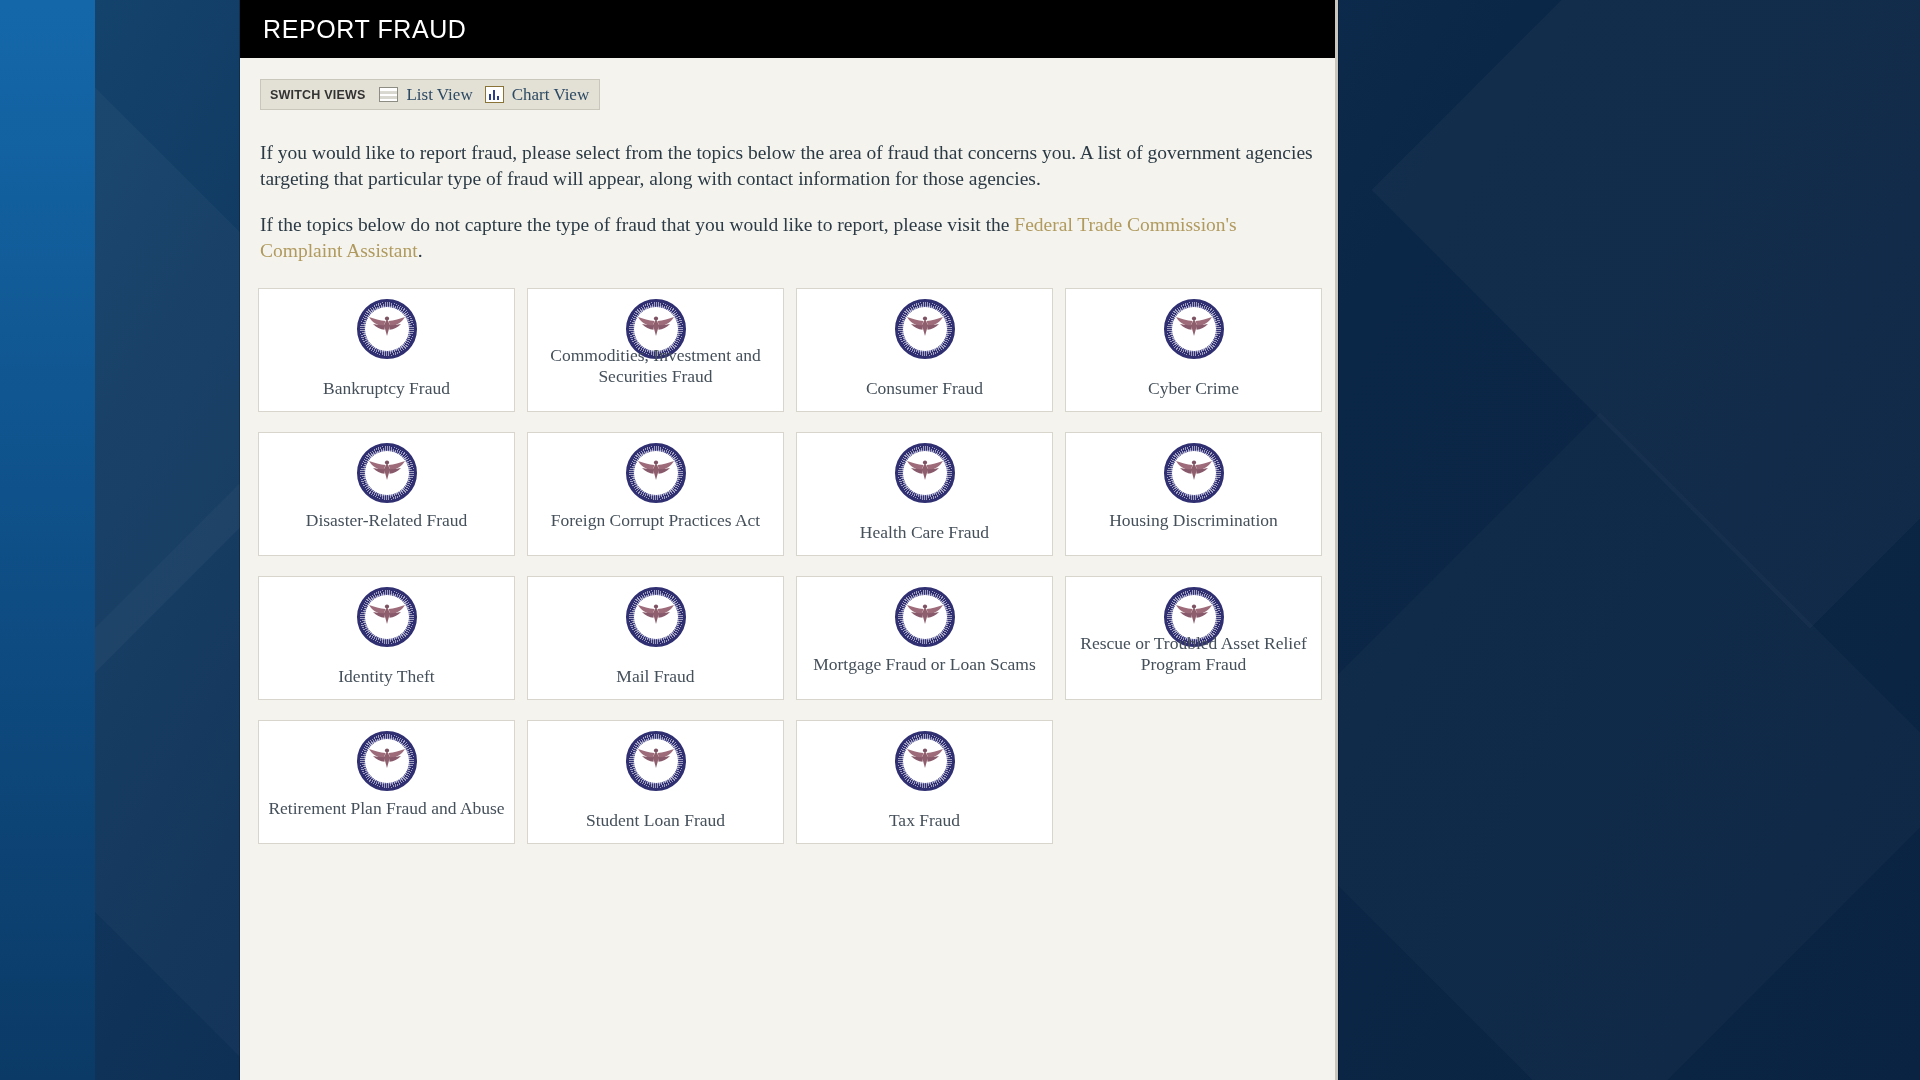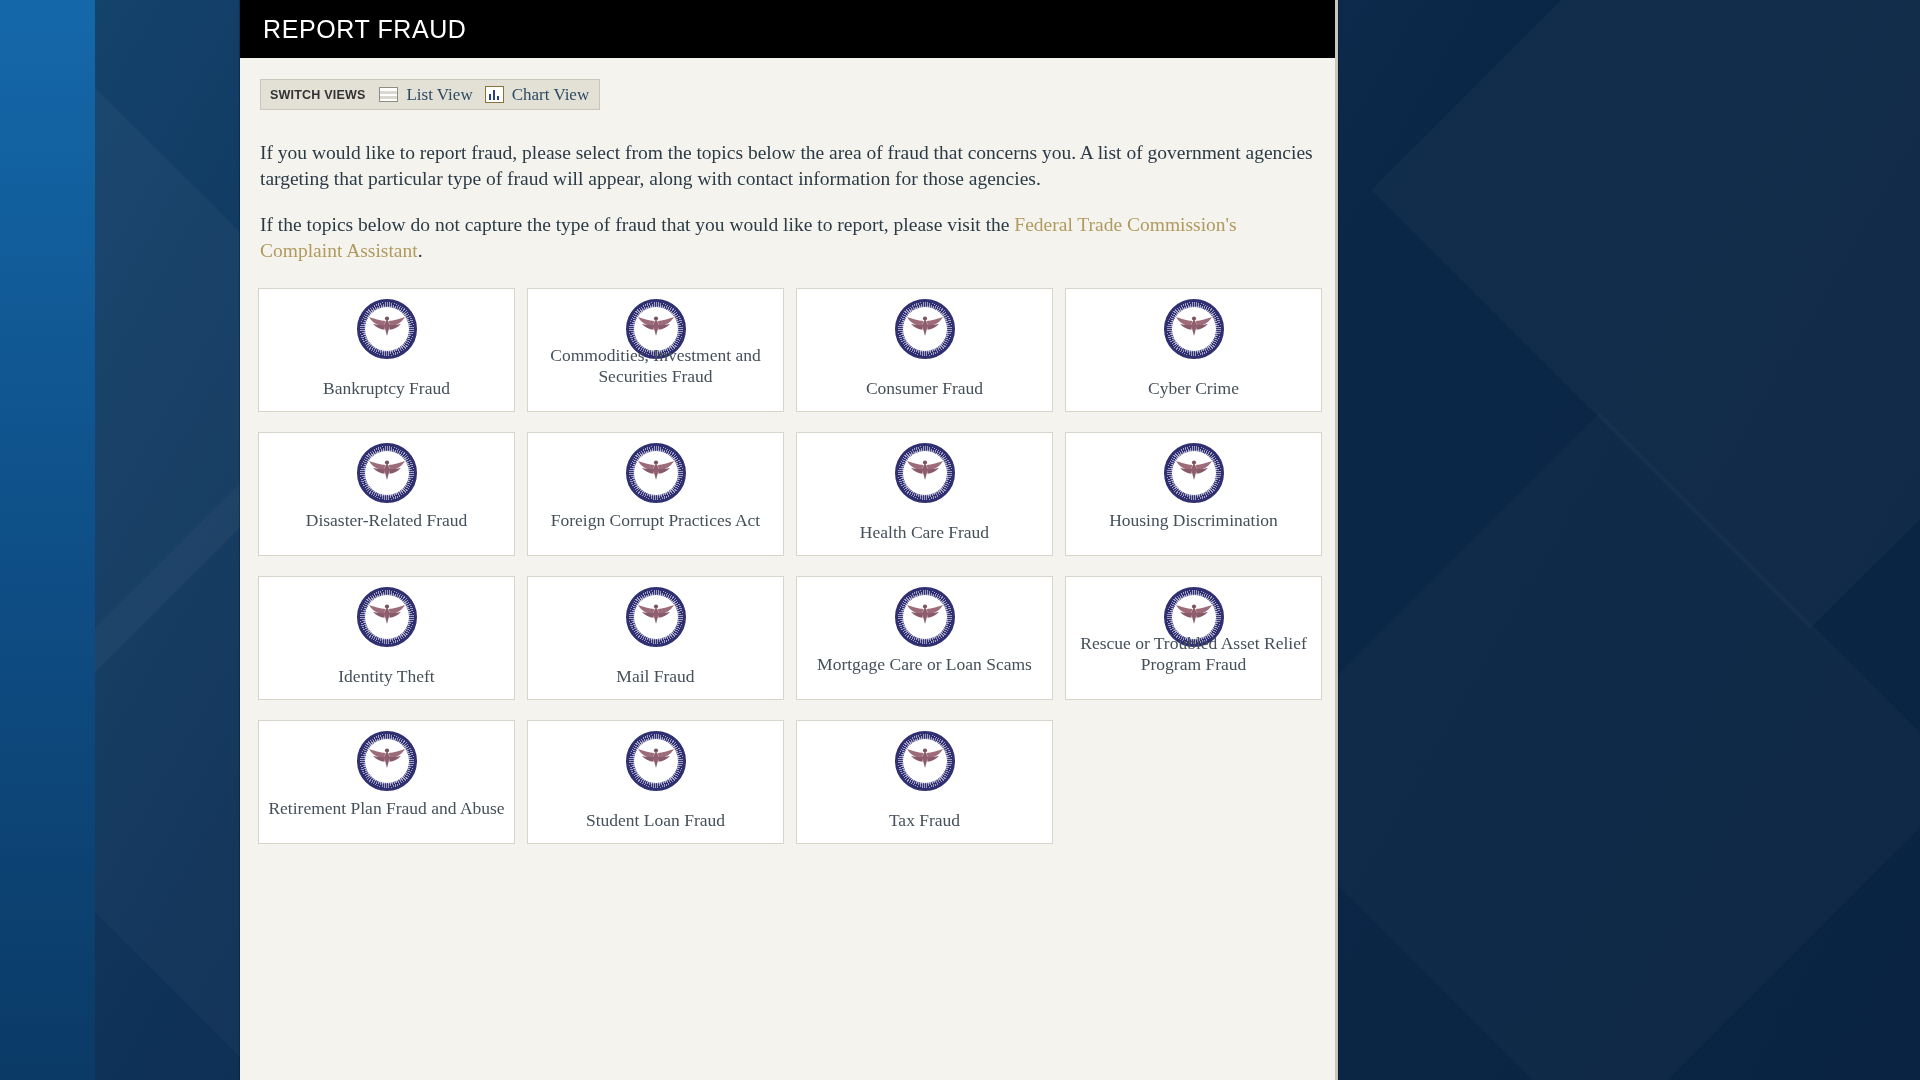--- a/index.html
+++ b/index.html
@@ -441,21 +441,21 @@
   <span class="micro"></span>
   <svg class="eagle" viewBox="0 0 38 22" xmlns="http://www.w3.org/2000/svg">
     <path d="M19 3 L22 9 L19 20 L16 9 Z" fill="#8f5f6e"></path>
     <path d="M17.5 5 C12 4.5 6 2.5 1 1 C4 6 9 9.5 15.5 10.5 Z" fill="#9d6b79"></path>
     <path d="M20.5 5 C26 4.5 32 2.5 37 1 C34 6 29 9.5 22.5 10.5 Z" fill="#9d6b79"></path>
     <path d="M17 9 C13 9.5 9 9 5 8 C8 11.5 12.5 13.5 16.5 13.8 Z" fill="#87596a"></path>
     <path d="M21 9 C25 9.5 29 9 33 8 C30 11.5 25.5 13.5 21.5 13.8 Z" fill="#87596a"></path>
     <circle cx="19" cy="2.5" r="2.1" fill="#7d5263"></circle>
   </svg>
 </span>
-          <span class="tile-label">Mortgage Care or Loan Scams</span>
+          <span class="tile-label">Mortgage Fraud or Loan Scams</span>
         </div>
         <div class="tile two-line">
 <span class="seal">
   <span class="ring-outer"></span>
   <span class="ring-inner"></span>
   <span class="micro"></span>
   <svg class="eagle" viewBox="0 0 38 22" xmlns="http://www.w3.org/2000/svg">
     <path d="M19 3 L22 9 L19 20 L16 9 Z" fill="#8f5f6e"></path>
     <path d="M17.5 5 C12 4.5 6 2.5 1 1 C4 6 9 9.5 15.5 10.5 Z" fill="#9d6b79"></path>
     <path d="M20.5 5 C26 4.5 32 2.5 37 1 C34 6 29 9.5 22.5 10.5 Z" fill="#9d6b79"></path>

